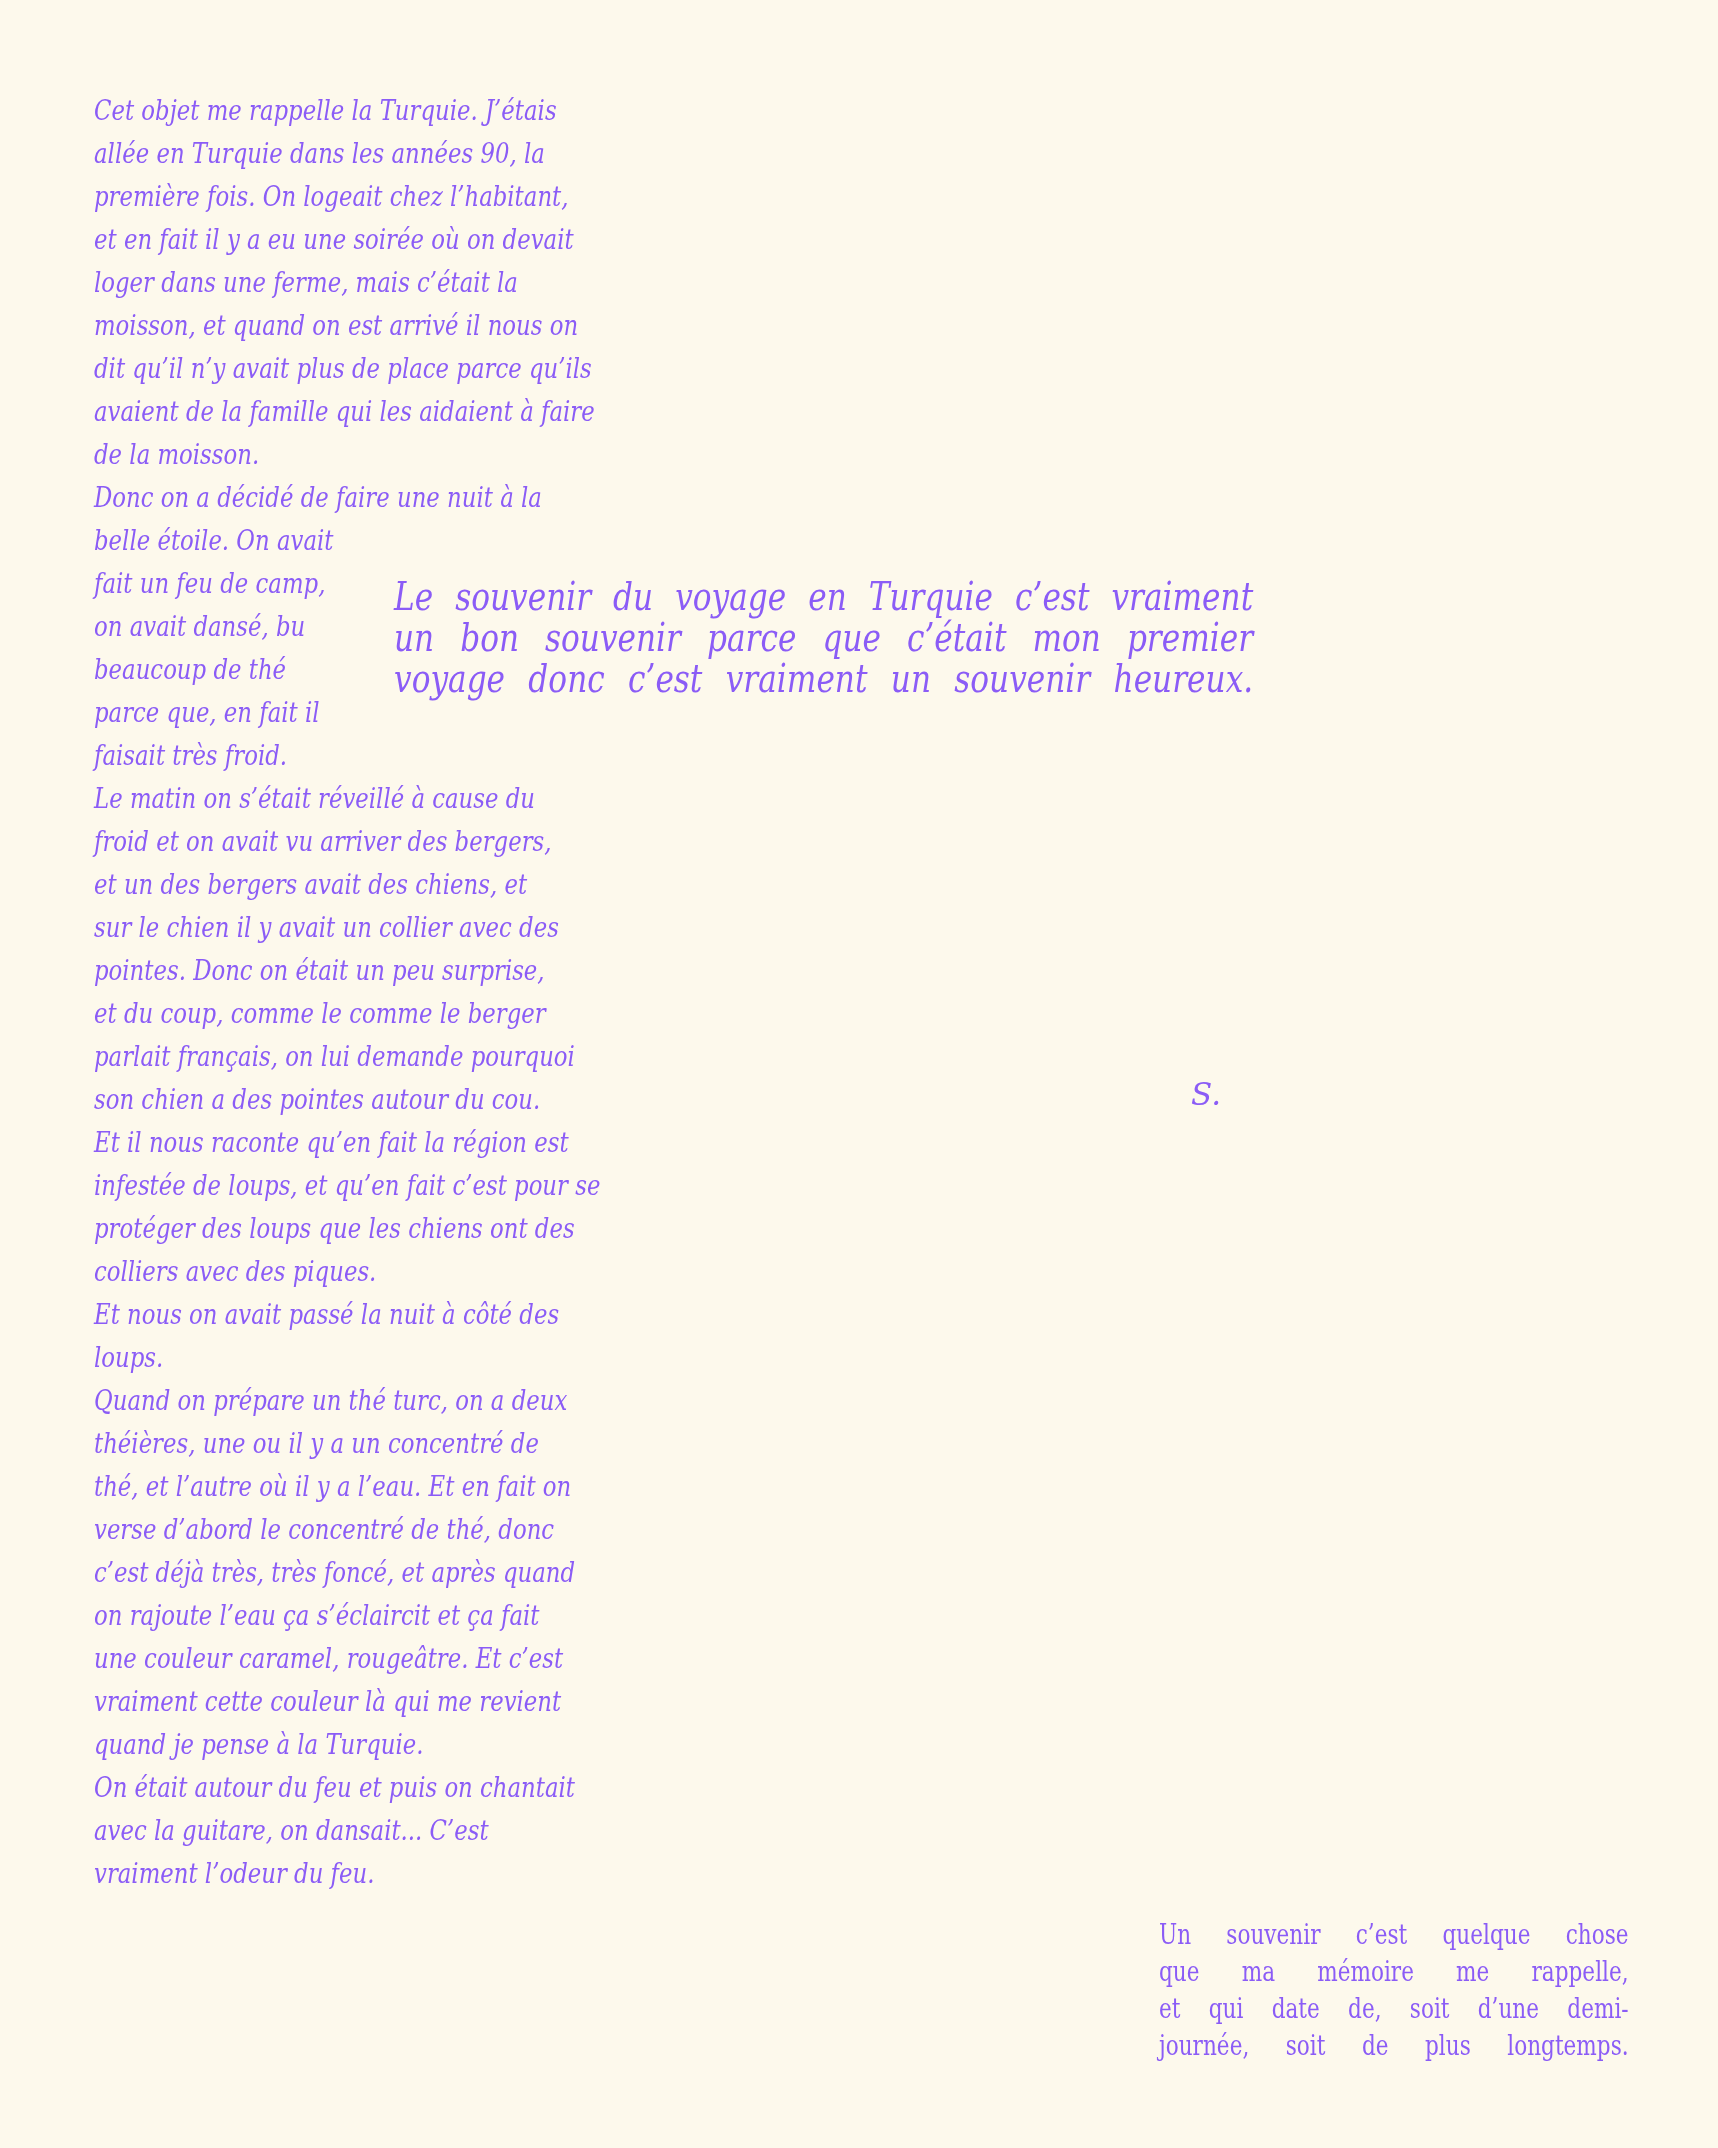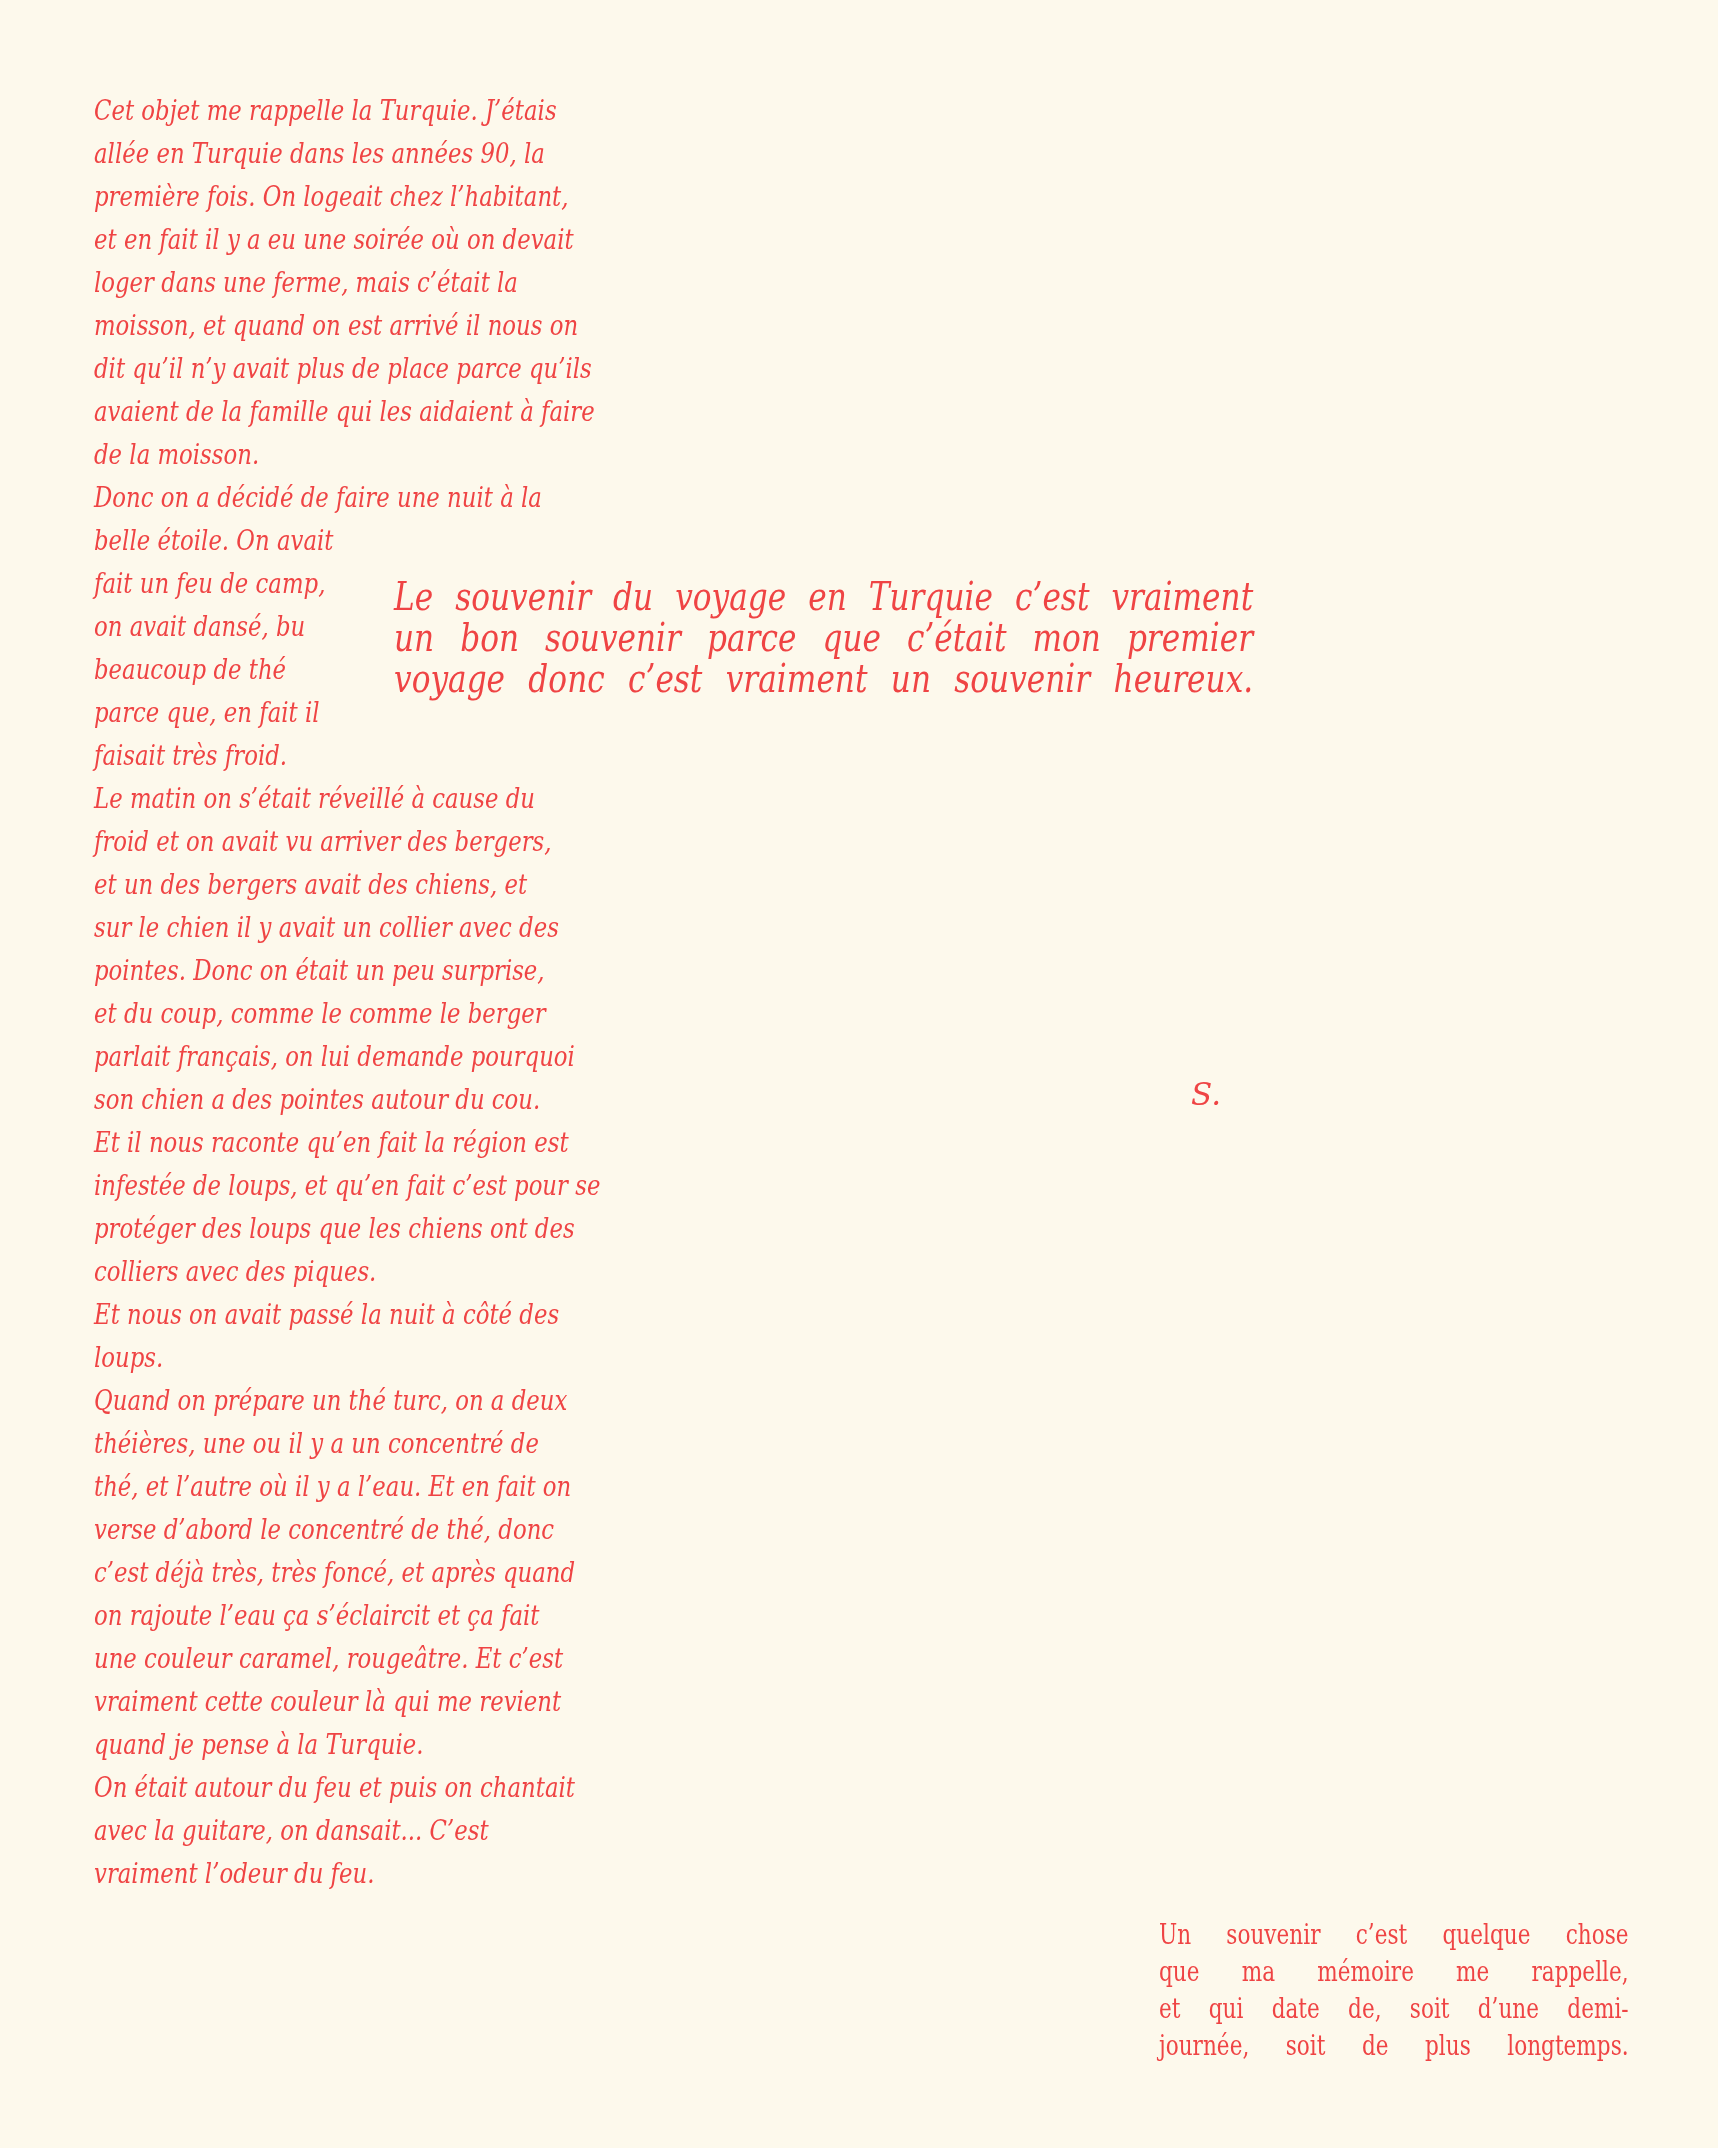--- a/index.html
+++ b/index.html
@@ -66,21 +66,21 @@
     line-height: 37px;
   }
   .f-line {
     text-align: justify;
     text-align-last: justify;
   }
 </style>
 </head>
 <body>
 
-<div class="page" style="background: rgb(253, 249, 236); color: #ef4444;">
+<div class="page" style="background: rgb(253, 249, 236); color: #8b5cf6;">
 
   <div class="narrative">Cet objet me rappelle la Turquie. J’étais
 allée en Turquie dans les années 90, la
 première fois. On logeait chez l’habitant,
 et en fait il y a eu une soirée où on devait
 loger dans une ferme, mais c’était la
 moisson, et quand on est arrivé il nous on
 dit qu’il n’y avait plus de place parce qu’ils
 avaient de la famille qui les aidaient à faire
 de la moisson.

